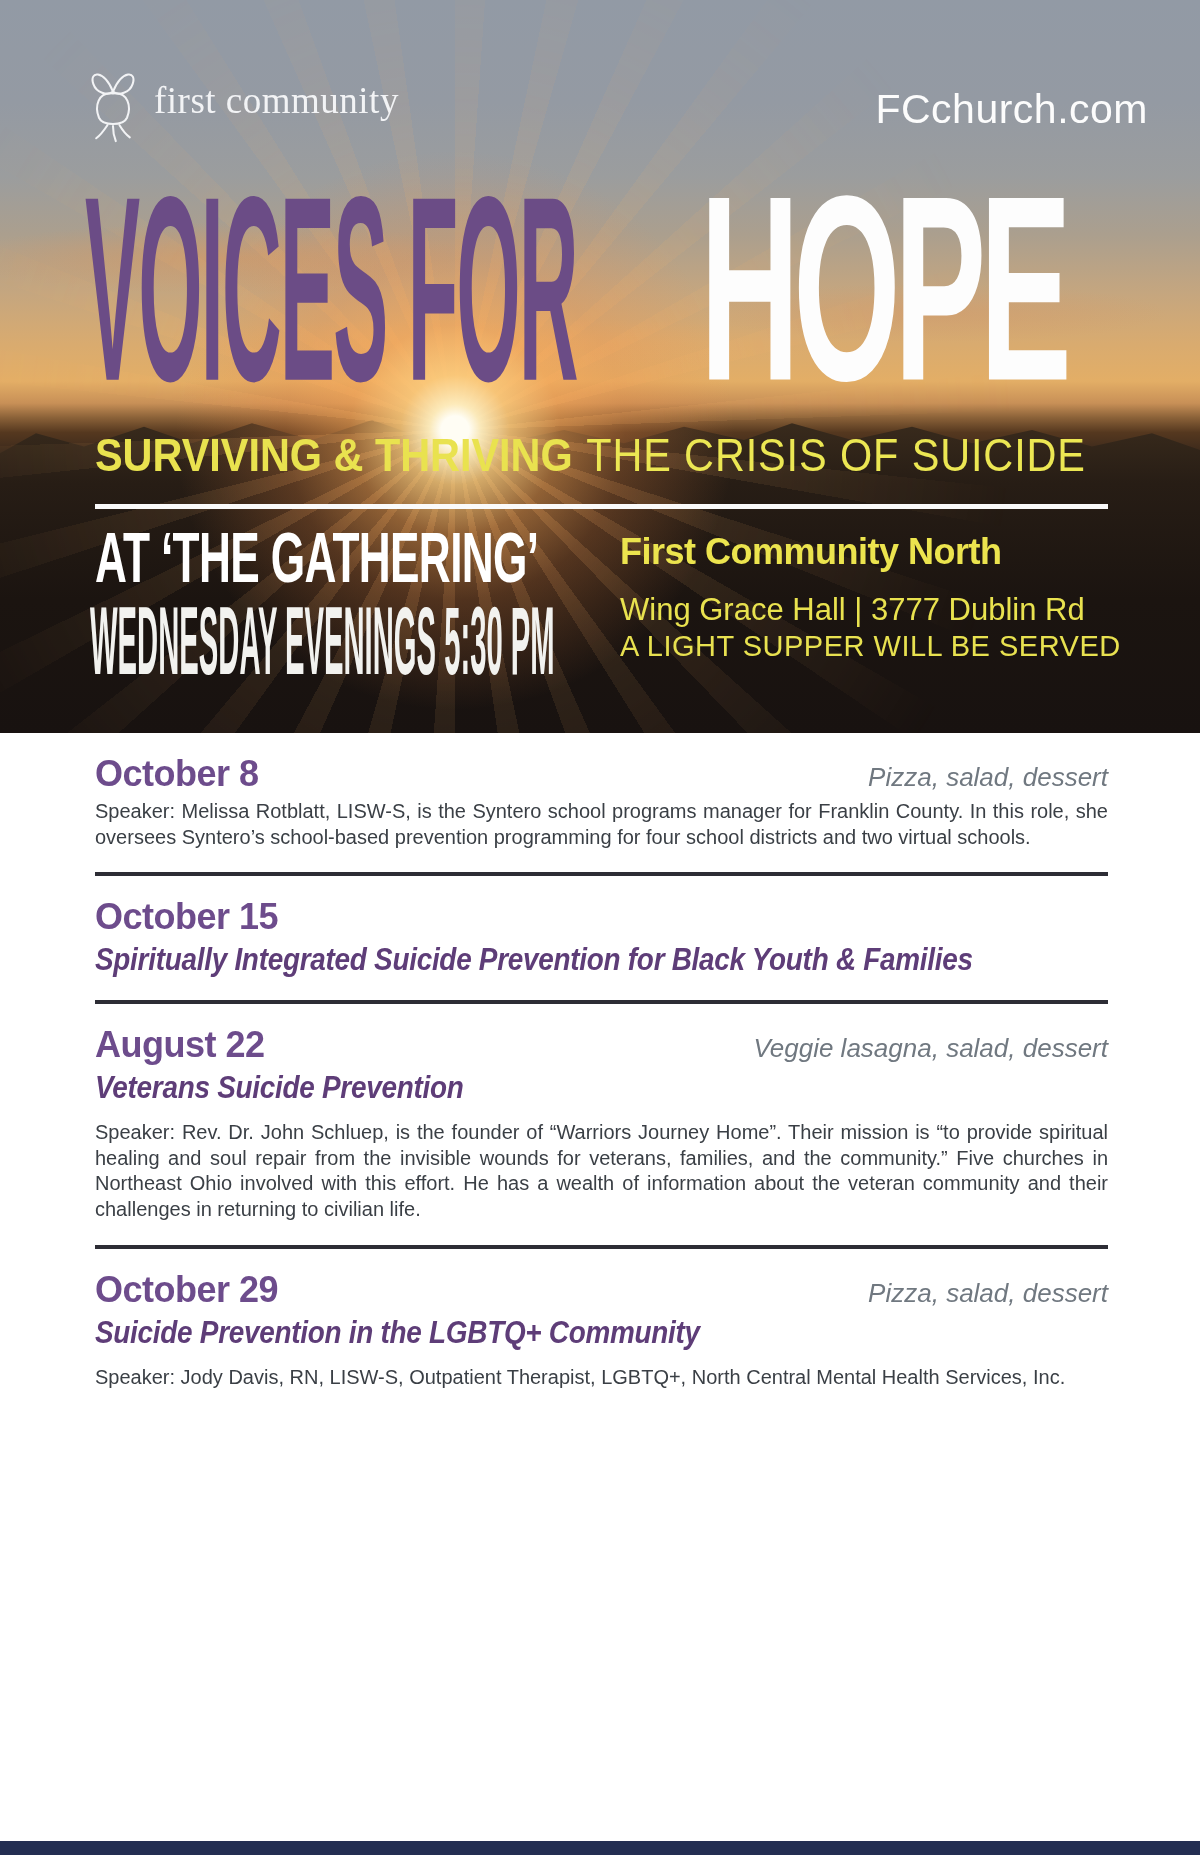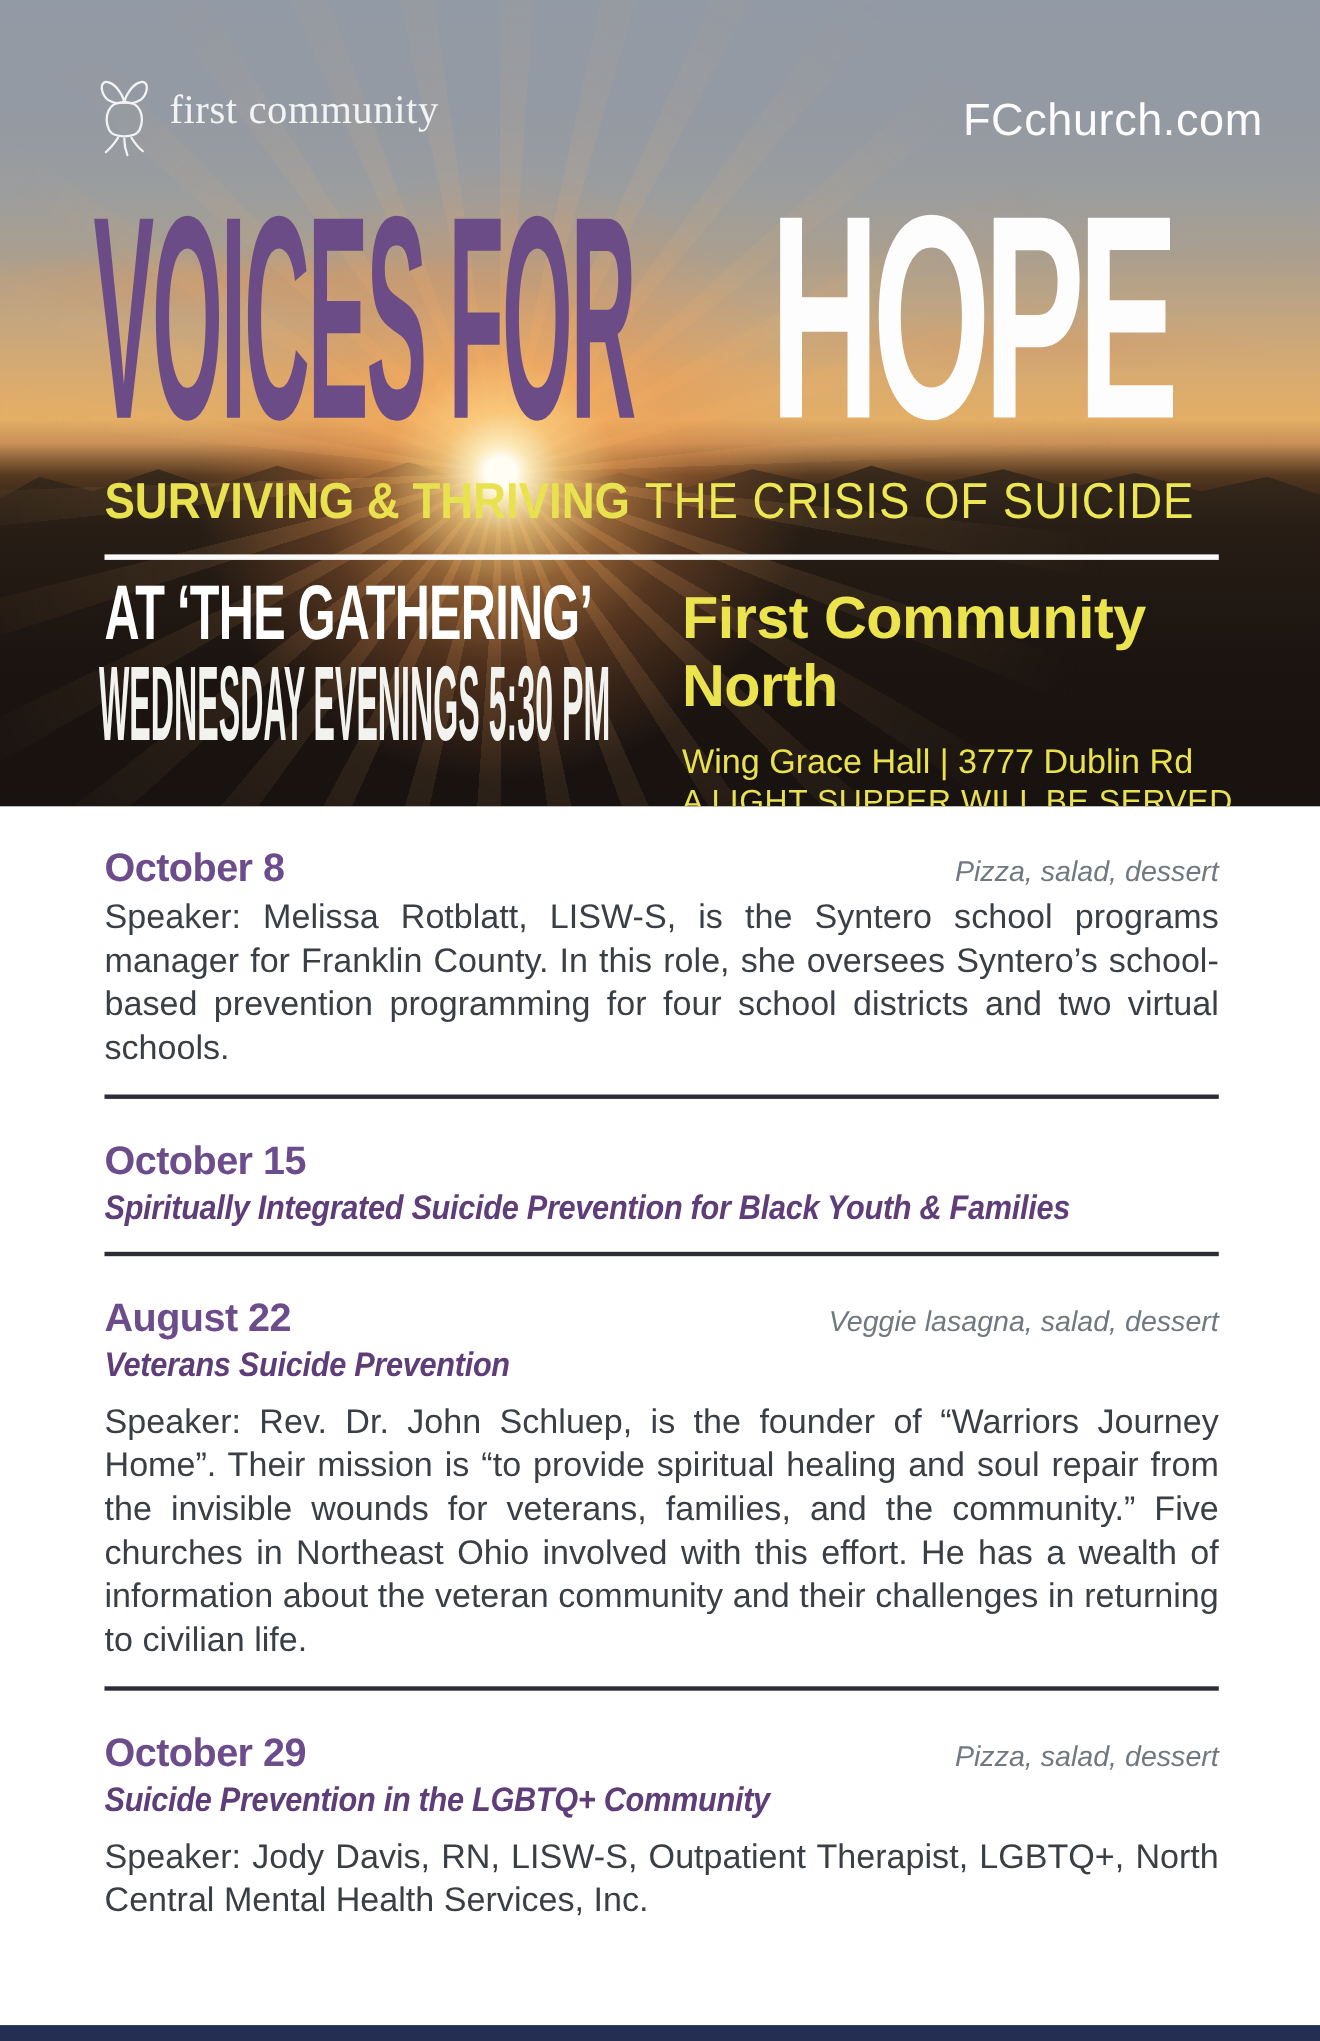--- a/index.html
+++ b/index.html
@@ -40,33 +40,33 @@
   .tagline-light { font-weight:400; color:#ece753; margin-left:15px; letter-spacing:1px; }
 
   .hero-rule { left:95px; top:504px; width:1013px; height:5px; background:#fafafa; }
 
   .gathering { left:95px; top:522px; font-weight:800; font-size:67px; line-height:1; color:#ffffff;
     transform:scale(.66,1.05); transform-origin:top left; white-space:nowrap; letter-spacing:-1px; }
   .wednesday { left:90px; top:592px; font-weight:700; font-size:68px; line-height:1; color:#f2f2ef;
     transform:scale(.43,1.42); transform-origin:top left; white-space:nowrap; }
 
   .hero-right { left:620px; top:531px; width:520px; }
-  .fc-north { font-size:54px; font-weight:800; color:#ece44e; letter-spacing:-.5px; line-height:1.15; }
+  .fc-north { font-size:36px; font-weight:800; color:#ece44e; letter-spacing:-.5px; line-height:1.15; }
   .wing { font-size:31px; font-weight:500; color:#e9e24f; margin-top:21px; line-height:1.1; }
   .supper { font-size:29px; font-weight:400; color:#e8e150; margin-top:4px; letter-spacing:.5px; line-height:1.1; }
 
   
   .content { position:absolute; left:95px; top:733px; width:1013px; }
-  .event { padding-top:35px; }
+  .event { padding-top:20px; }
   .event-head { display:flex; justify-content:space-between; align-items:baseline; margin-bottom:4px; }
   .event-date { font-size:36px; font-weight:700; color:#6d4c8c; letter-spacing:-.5px; }
   .event-meal { font-size:26px; font-style:italic; color:#707880; }
   .event-title { font-size:31px; font-weight:700; font-style:italic; color:#5e3d78; margin:0 0 14px; }
   .event-title .squeeze { display:inline-block; transform:scaleX(.90); transform-origin:left; white-space:nowrap; letter-spacing:-.3px; }
-  .event-desc { font-size:31px; line-height:1.28; color:#3a3f45; text-align:justify; }
+  .event-desc { font-size:20px; line-height:1.28; color:#3a3f45; text-align:justify; }
   .divider { border:none; height:4px; background:#2d2d35; margin:22px 0 0; }
 
   .footer-bar { position:absolute; left:0; top:1841px; width:1200px; height:14px; background:#232e52; }
 </style>
 </head>
 <body>
 
 <div class="page">
 
   <div class="hero">

